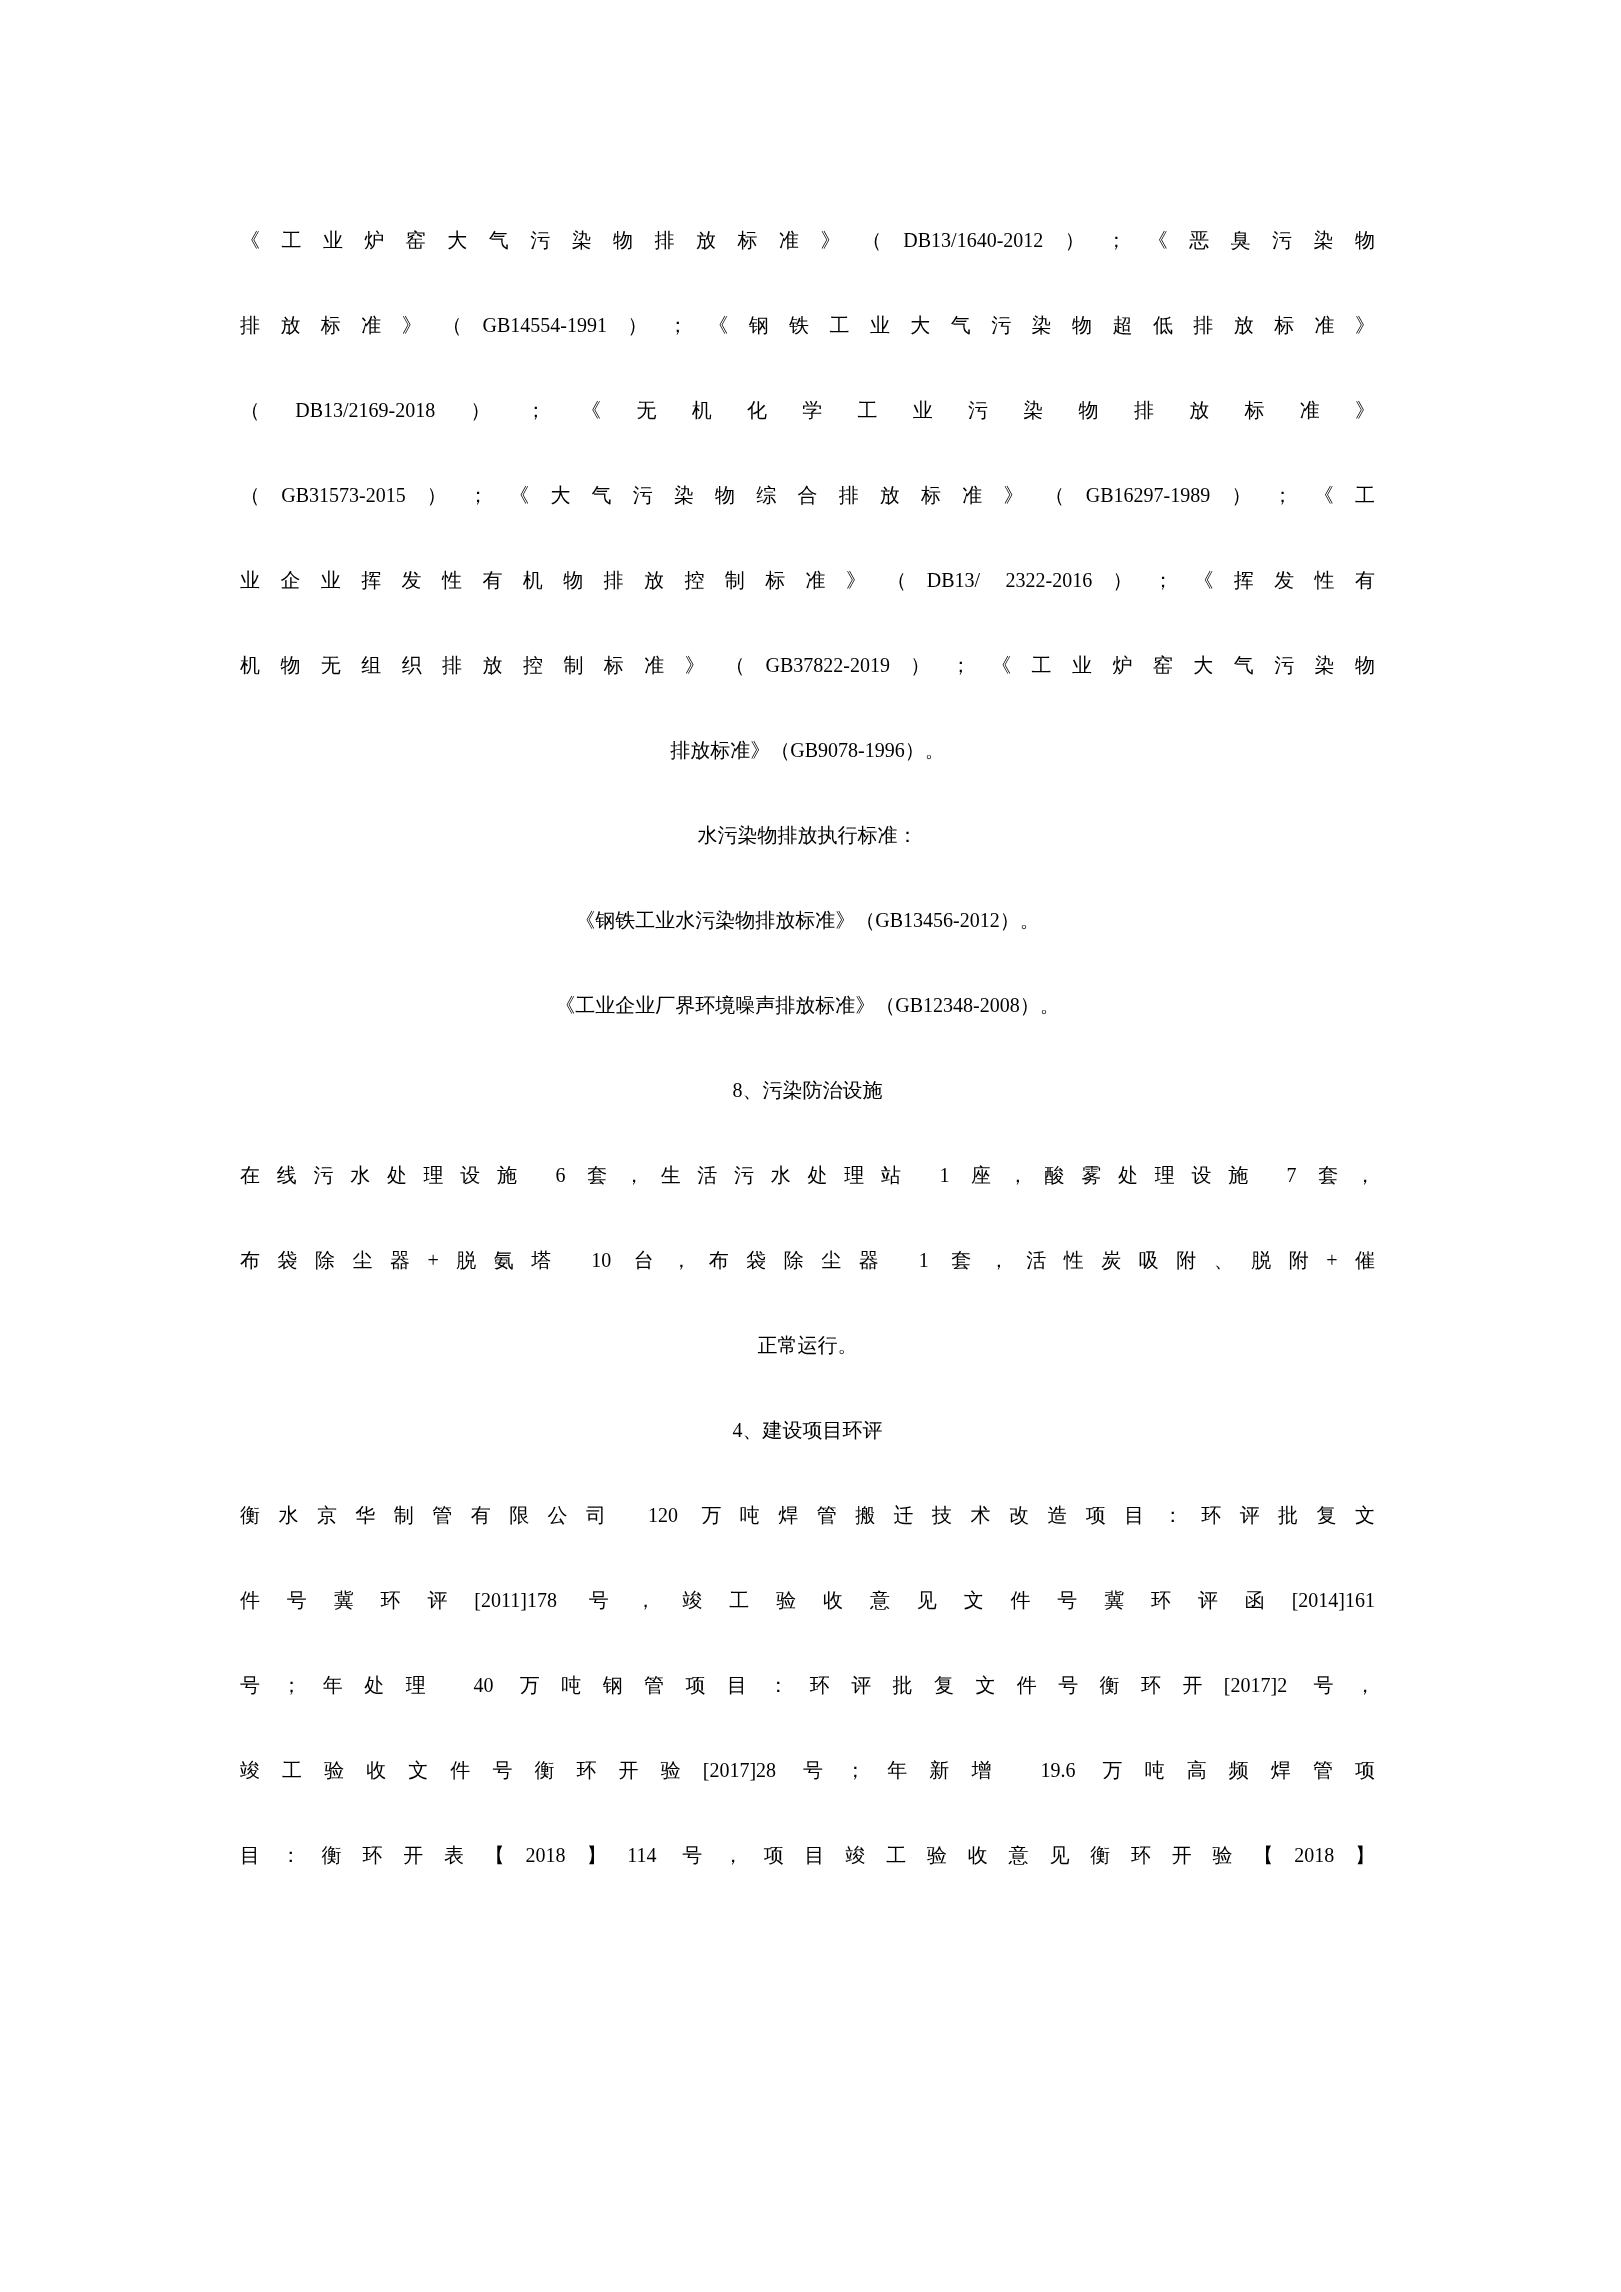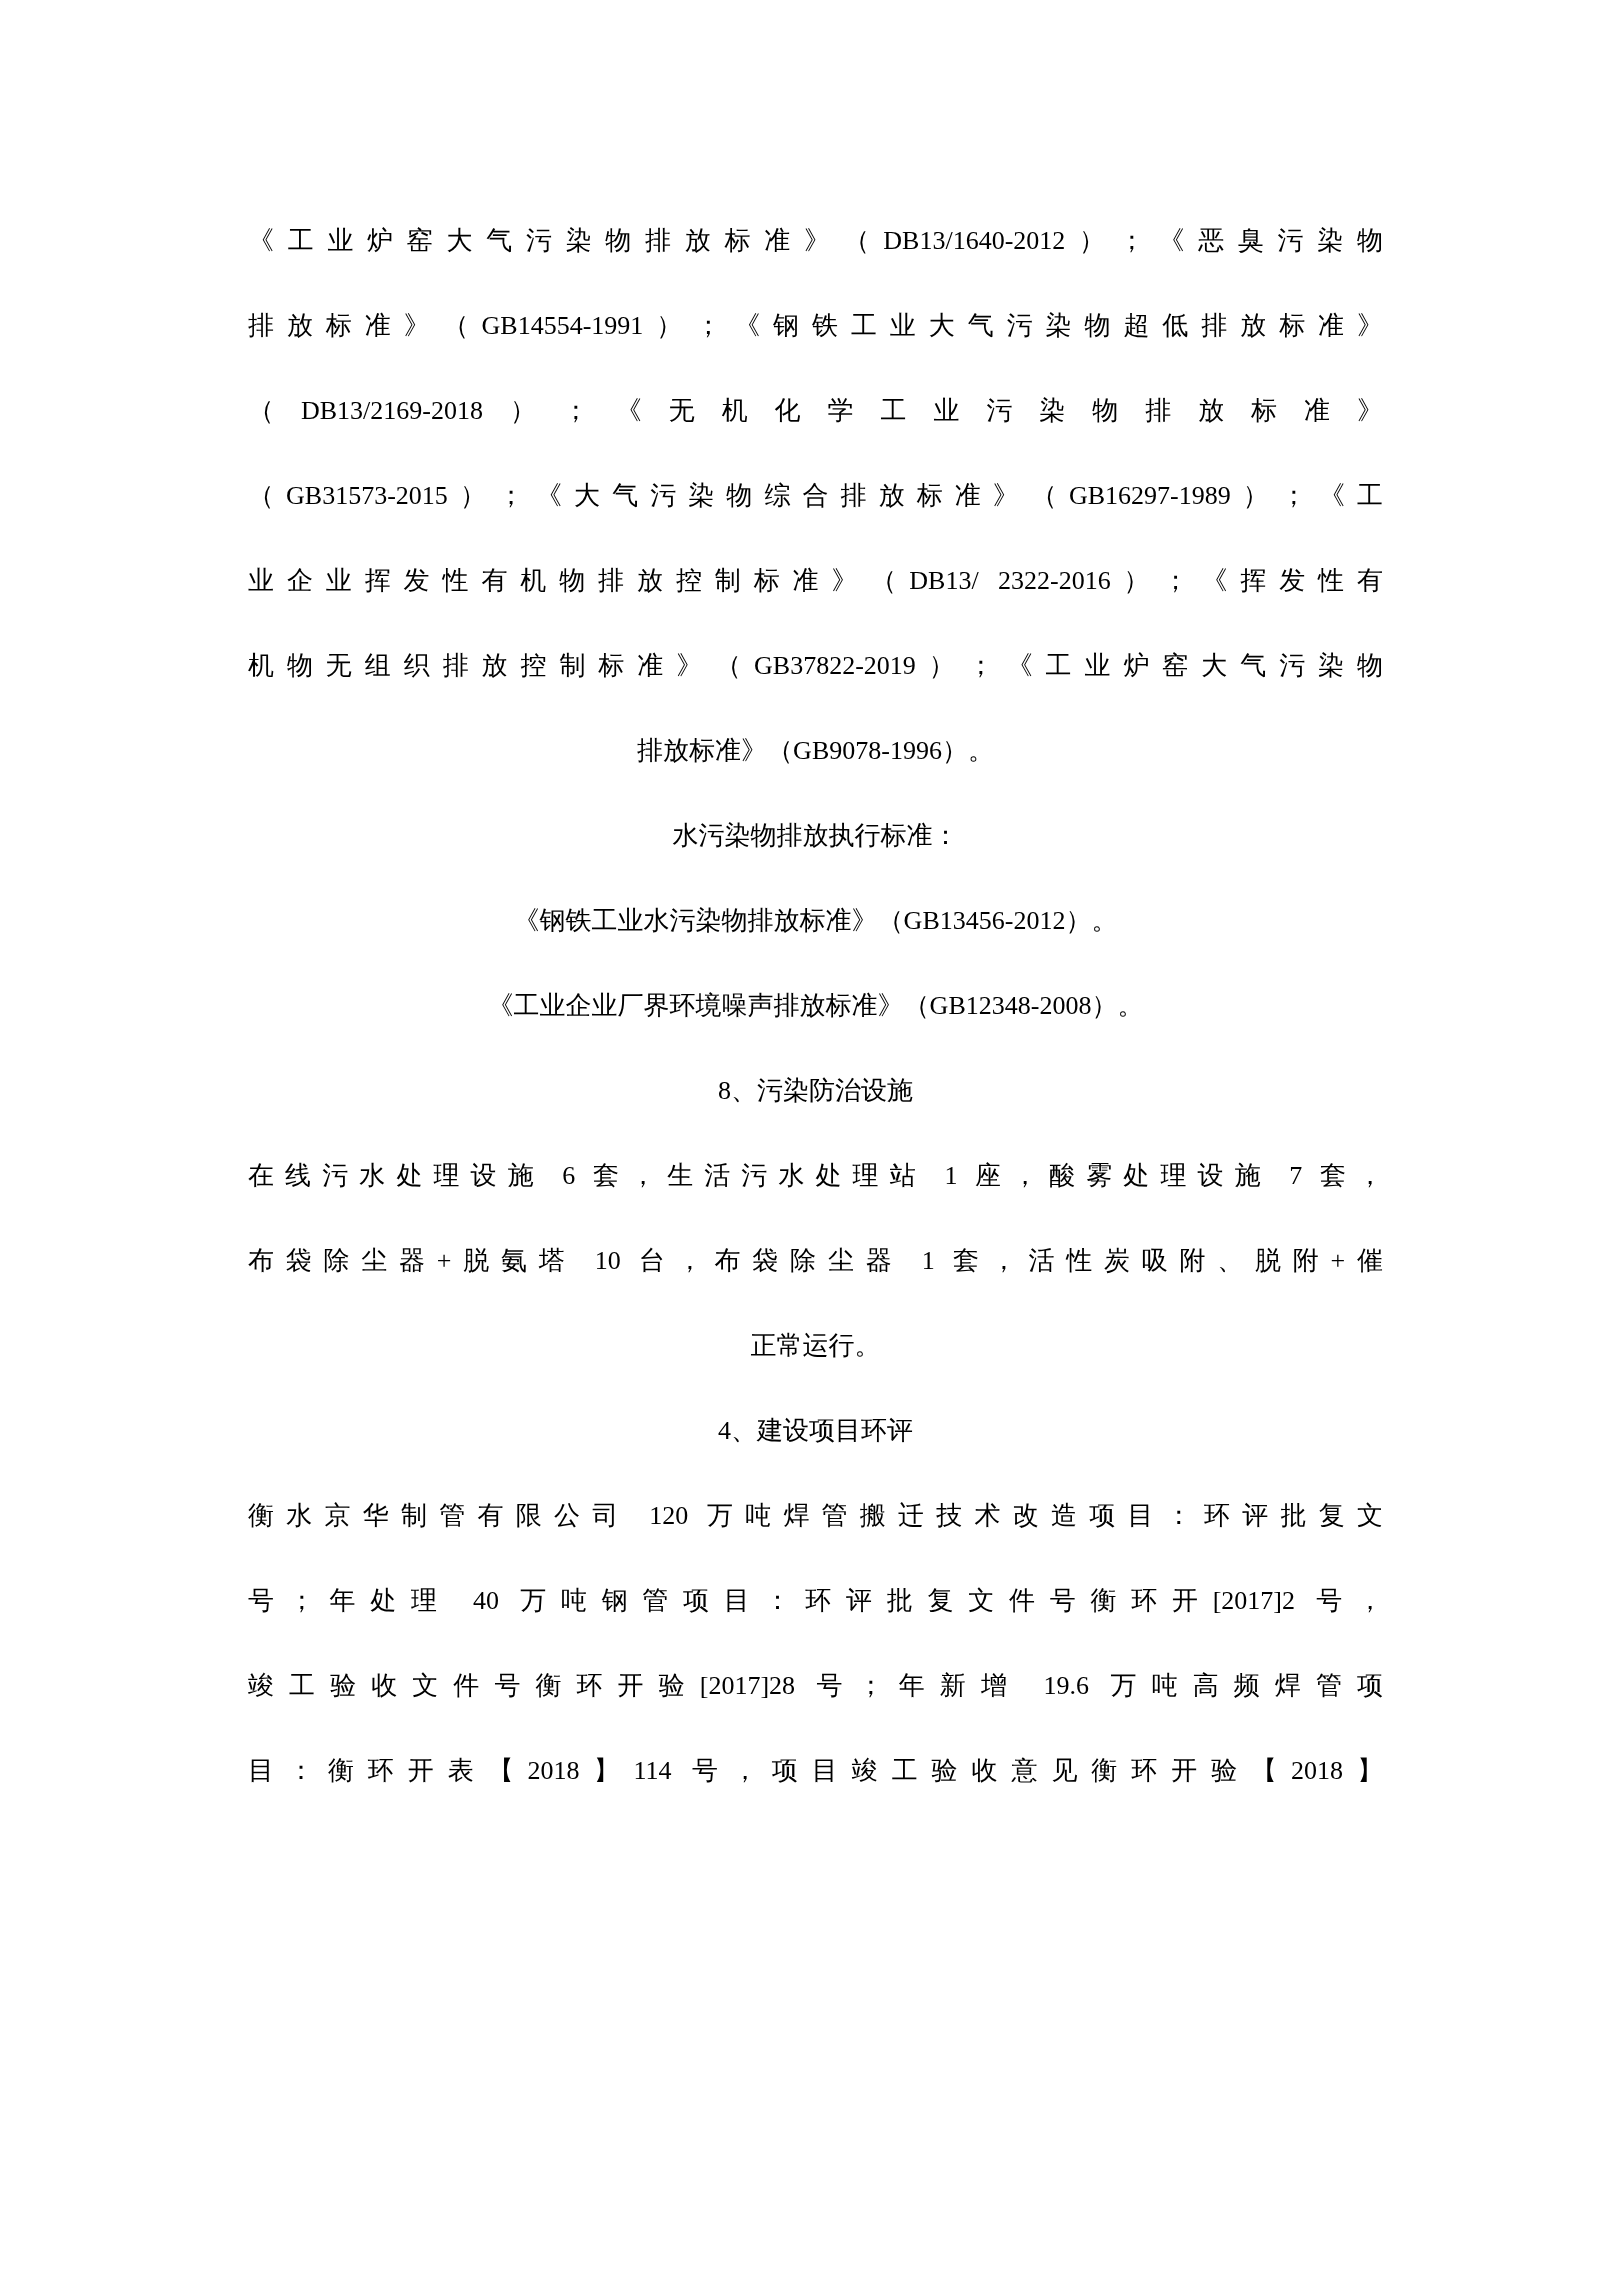--- a/index.html
+++ b/index.html
@@ -11,24 +11,24 @@
     position: relative;
     width: 1621px;
     height: 2293px;
     background: #ffffff;
     color: #000000;
     font-family: "Liberation Serif", "DejaVu Serif", serif;
     overflow: hidden;
   }
   .textblock {
     position: absolute;
-    left: 248px;
+    left: 240px;
     top: 198px;
     width: 1135px;
-    font-size: 26px;
+    font-size: 20px;
     line-height: 85px;
   }
   .line {
     height: 85px;
     overflow: hidden;
     white-space: pre-wrap;
     text-align: center;
   }
   
   .line.j {
@@ -50,18 +50,19 @@
     <div class="line">排放标准》（GB9078-1996）。</div>
     <div class="line">水污染物排放执行标准：</div>
     <div class="line">《钢铁工业水污染物排放标准》（GB13456-2012）。</div>
     <div class="line">《工业企业厂界环境噪声排放标准》（GB12348-2008）。</div>
     <div class="line">8、污染防治设施</div>
     <div class="line j">在线污水处理设施 6 套，生活污水处理站 1 座，酸雾处理设施 7 套，</div>
     <div class="line j">布袋除尘器+脱氨塔 10 台，布袋除尘器 1 套，活性炭吸附、脱附+催</div>
     <div class="line">正常运行。</div>
     <div class="line">4、建设项目环评</div>
     <div class="line j">衡水京华制管有限公司 120 万吨焊管搬迁技术改造项目：环评批复文</div>
+    <div class="line j">件号冀环评[2011]178 号，竣工验收意见文件号冀环评函[2014]161</div>
     <div class="line j">号；年处理 40 万吨钢管项目：环评批复文件号衡环开[2017]2 号，</div>
     <div class="line j">竣工验收文件号衡环开验[2017]28 号；年新增 19.6 万吨高频焊管项</div>
     <div class="line j">目：衡环开表【2018】114 号，项目竣工验收意见衡环开验【2018】</div>
   </div>
 </div>
 
 
 </body></html>

